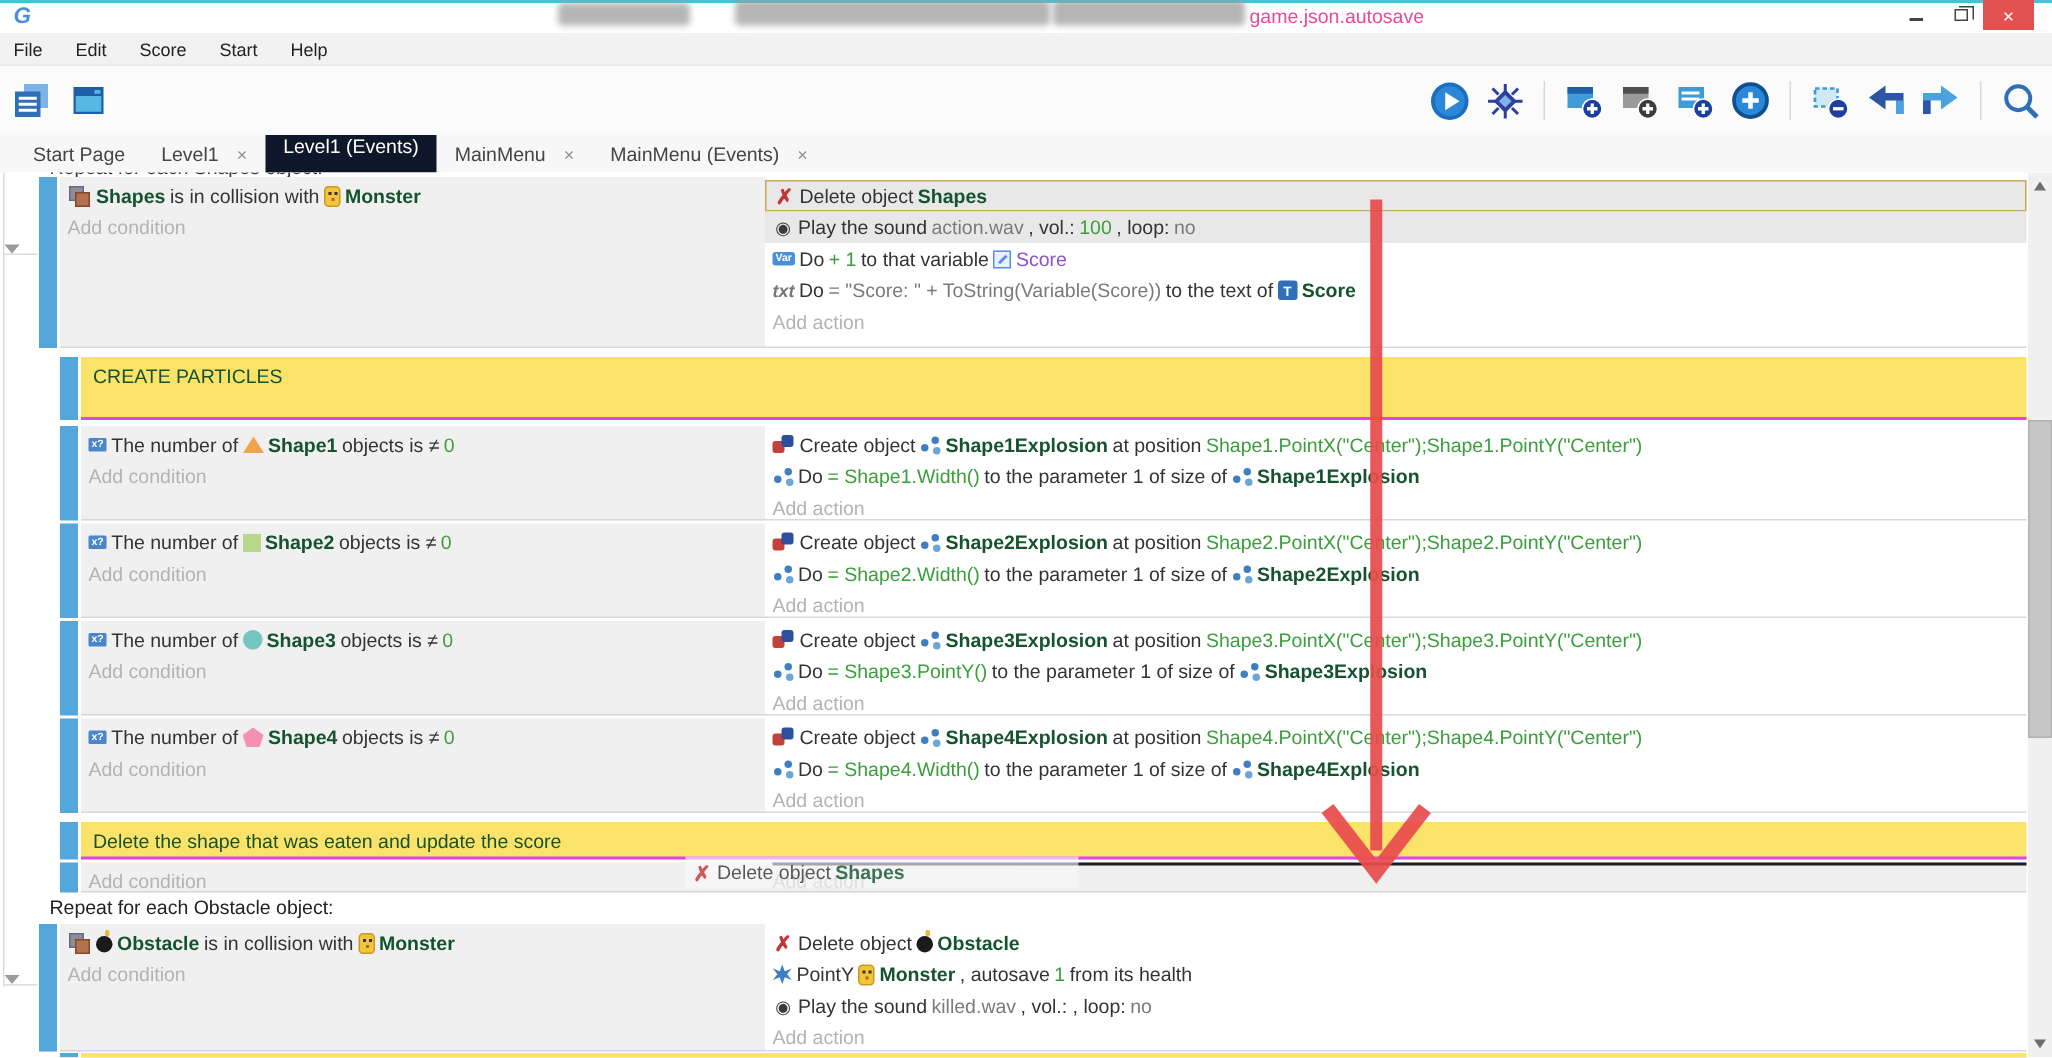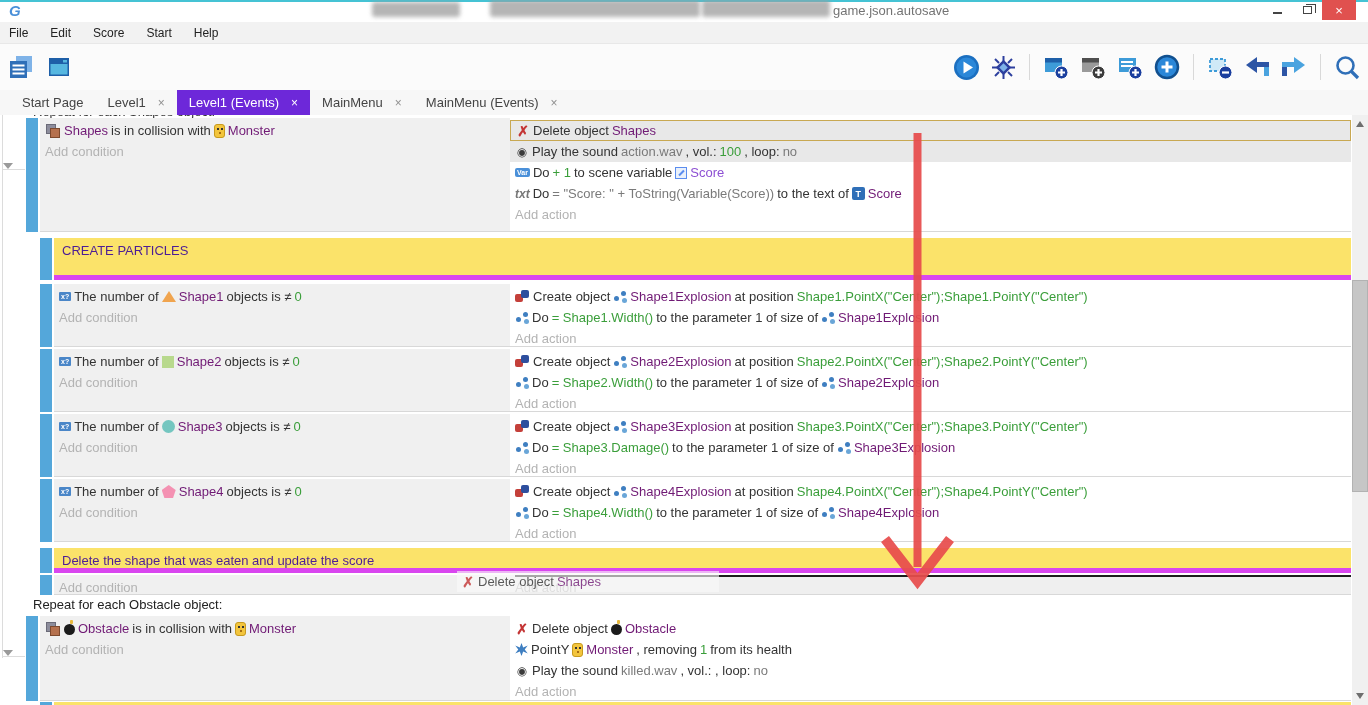--- a/index.html
+++ b/index.html
@@ -4,65 +4,65 @@
 <style>
   * { margin:0; padding:0; box-sizing:border-box; }
   html,body { width:1368px; height:705px; overflow:hidden; }
   body { font-family:"Liberation Sans", sans-serif; background:#fff; position:relative; font-size:13px; color:#333; }
 
   
   .titlebar { position:absolute; top:0; left:0; width:1368px; height:22px; background:#fff; }
   .titlebar .accent { position:absolute; top:0; left:0; width:100%; height:2px; background:#45c3d4; }
   .logo { position:absolute; left:9px; top:2px; font-size:15px; font-weight:bold; font-style:italic; color:#4a90d9; }
   .blur-blob { position:absolute; top:2px; height:15px; background:#9d9d9d; border-radius:3px; filter:blur(2px); opacity:.75; }
-  .title-text { position:absolute; left:833px; top:3px; font-size:13px; color:#737373; }
+  .title-text { position:absolute; left:833px; top:3px; font-size:13px; color:#ec4899; }
   .win-controls { position:absolute; right:12px; top:0; display:flex; }
   .win-btn { width:30px; height:20px; display:flex; align-items:center; justify-content:center; font-size:12px; color:#333; }
   .win-btn.min span { display:block; width:9px; height:2px; background:#444; margin-top:6px; }
   .win-btn.max span { display:block; width:9px; height:8px; border:1px solid #444; position:relative; background:#fff; }
   .win-btn.max span::before { content:""; position:absolute; top:-3px; left:2px; width:9px; height:8px; border:1px solid #444; border-left:none; border-bottom:none; }
   .win-btn.close { background:#e0514f; color:#fff; width:34px; font-size:13px; }
 
   .menubar { position:absolute; top:22px; left:0; width:1368px; height:22px; background:#f2f2f2; display:flex; align-items:center; gap:22px; padding-left:9px; font-size:12px; color:#222; border-bottom:1px solid #e8e8e8; }
   .menubar span { cursor:default; }
 
   .toolbar { position:absolute; top:44px; left:0; width:1368px; height:46px; background:#fbfbfb; }
   .tb-left { position:absolute; left:6px; top:8px; display:flex; gap:8px; align-items:center; }
   .tb-right { position:absolute; right:6px; top:8px; display:flex; gap:7px; align-items:center; }
   .tb-btn { width:30px; height:30px; display:flex; align-items:center; justify-content:center; }
   .tb-sep { width:1px; height:26px; background:#d9d9d9; margin:0 4px; }
 
   .tabbar { position:absolute; top:90px; left:0; width:1368px; height:25px; background:#f7f7f7; display:flex; align-items:stretch; padding-left:10px; }
   .tab { display:flex; align-items:center; padding:0 12px; color:#444; font-size:13px; gap:12px; }
   .tab .x { color:#909090; font-size:12px; }
-  .tab.active { background:#6d28d9; color:#fff; }
+  .tab.active { background:#0f172a; color:#fff;flex-direction:column; }
   .tab.active .x { color:#fff; }
 
   
   .events { position:absolute; top:115px; left:0; width:1368px; height:590px; background:#fff; overflow:hidden; }
   .clipped-header { position:absolute; top:-11px; left:33px; color:#333; white-space:nowrap; }
   .tree-vline { position:absolute; left:2px; top:0; width:1px; height:543px; background:#dcdcdc; }
   .tree-stub { position:absolute; height:1px; background:#dcdcdc; }
   .tree-arrow { position:absolute; width:0; height:0; border-left:5px solid transparent; border-right:5px solid transparent; border-top:6px solid #9a9a9a; }
 
   .bar { position:absolute; width:12px; background:#54a7da; }
   .cond-box { position:absolute; background:#f0f0f0; border-bottom:1px solid #d8d8d8; padding-top:2px; }
   .act-box { position:absolute; left:510px; width:841px; background:#fff; border-bottom:1px solid #d8d8d8; padding-top:2px; }
   .gray-act .act-box { background:#efefef; }
-  .comment { position:absolute; background:#fbe36a; color:#4c1d95; padding:3px 8px 0 8px; border-bottom:5px solid #d946ef; }
+  .comment { position:absolute; background:#fbe36a; color:#14532d; padding:3px 8px 0 8px; border-bottom:2px solid #d946ef; }
   .comment div { line-height:19px; white-space:nowrap; }
   .repeat-header { position:absolute; color:#222; white-space:nowrap; }
 
   .row { display:flex; align-items:center; height:21px; padding-left:5px; white-space:nowrap; gap:3px; }
   .row.hl { background:#e8e8e8; }
   .row.sel { border:1px solid #c8a852; background:#e8e8e8; }
   .sg-text { color:#333; }
   .sg-muted { color:#b3b3b3; }
   .sg-expr { color:#3a9e3a; }
-  .sg-obj { color:#701a75; font-weight:normal; }
+  .sg-obj { color:#14532d; font-weight:bold; }
   .sg-var { color:#8d4fd3; }
   .sg-str { color:#7a7a7a; }
 
   
   .ic { display:inline-flex; align-items:center; justify-content:center; flex:none; }
   .ic-delete { color:#c43535; font-weight:bold; font-size:14px; width:14px; }
   .ic-sound { color:#3a3a3a; font-size:12px; width:14px; }
   .ic-variable { background:#4a90d9; color:#fff; font-size:7px; font-weight:bold; border-radius:2px; padding:1px 2px; }
   .ic-count { background:#4a86c8; color:#fff; font-size:7px; font-weight:bold; border-radius:1px; padding:1px 2px; }
   .ic-txt { color:#777; font-style:italic; font-size:12px; font-weight:bold; }
@@ -293,21 +293,21 @@
             <span class="sg-str">action.wav</span>
             <span class="sg-text">, vol.: </span>
             <span class="sg-expr">100</span>
             <span class="sg-text">, loop: </span>
             <span class="sg-str">no</span>
           </div>
           <div class="row">
             <span class="ic ic-variable">Var</span>
             <span class="sg-text">Do </span>
             <span class="sg-expr">+ 1</span>
-            <span class="sg-text"> to scene variable </span>
+            <span class="sg-text"> to that variable </span>
             <span class="ic ic-scene-variable"></span>
             <span class="sg-var">Score</span>
           </div>
           <div class="row">
             <span class="ic ic-txt">txt</span>
             <span class="sg-text">Do </span>
             <span class="sg-str">= "Score: " + ToString(Variable(Score))</span>
             <span class="sg-text"> to the text of </span>
             <span class="ic ic-text-object">T</span>
             <span class="sg-obj">Score</span>
@@ -415,21 +415,21 @@
             <span class="ic ic-create"></span>
             <span class="sg-text">Create object </span>
             <span class="ic ic-particle"></span>
             <span class="sg-obj">Shape3Explosion</span>
             <span class="sg-text"> at position </span>
             <span class="sg-expr">Shape3.PointX("Center");Shape3.PointY("Center")</span>
           </div>
           <div class="row">
             <span class="ic ic-particle"></span>
             <span class="sg-text">Do </span>
-            <span class="sg-expr">= Shape3.Damage()</span>
+            <span class="sg-expr">= Shape3.PointY()</span>
             <span class="sg-text"> to the parameter 1 of size of </span>
             <span class="ic ic-particle"></span>
             <span class="sg-obj">Shape3Explosion</span>
           </div>
           <div class="row">
             <span class="sg-muted">Add action</span>
           </div>
         </div>
       </div>
       <div class="bar" style="left: 40px; top: 364px; height: 63px;"></div>
@@ -507,21 +507,21 @@
             <span class="ic ic-delete">✗</span>
             <span class="sg-text">Delete object </span>
             <span class="ic ic-bomb"></span>
             <span class="sg-obj">Obstacle</span>
           </div>
           <div class="row">
             <span class="ic ic-damage"></span>
             <span class="sg-text">PointY </span>
             <span class="ic ic-monster"></span>
             <span class="sg-obj">Monster</span>
-            <span class="sg-text">, removing </span>
+            <span class="sg-text">, autosave </span>
             <span class="sg-expr">1</span>
             <span class="sg-text"> from its health</span>
           </div>
           <div class="row">
             <span class="ic ic-sound">◉</span>
             <span class="sg-text">Play the sound </span>
             <span class="sg-str">killed.wav</span>
             <span class="sg-text">, vol.: , loop: </span>
             <span class="sg-str">no</span>
           </div>

